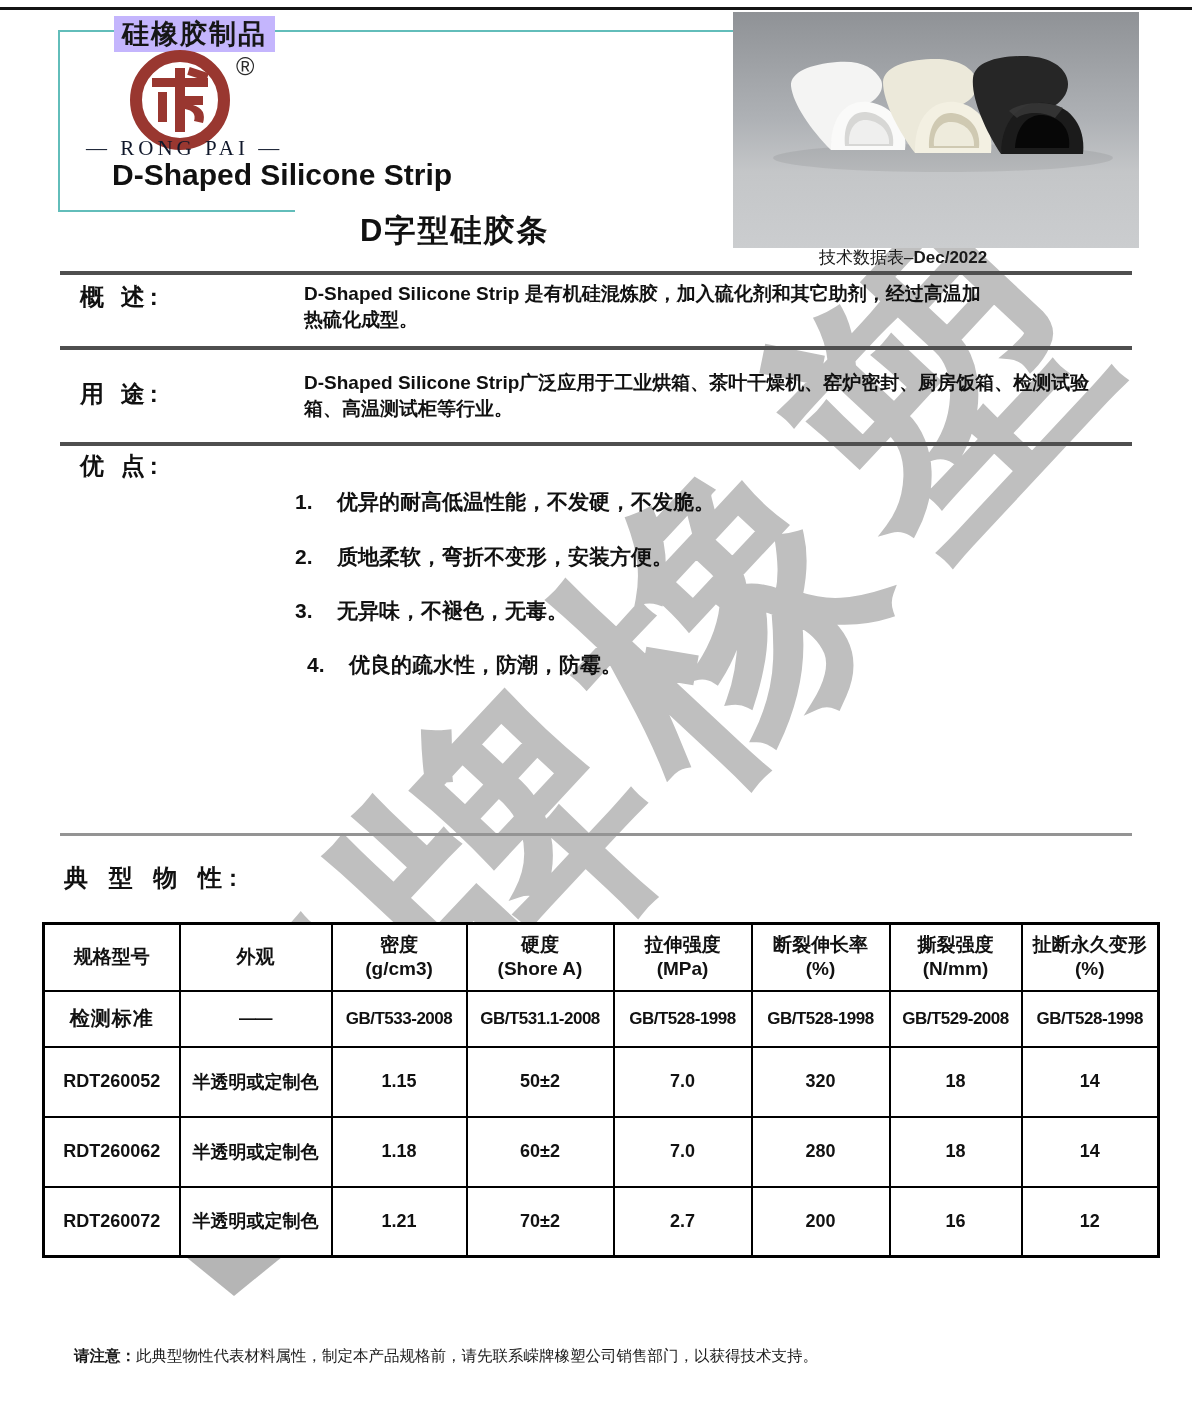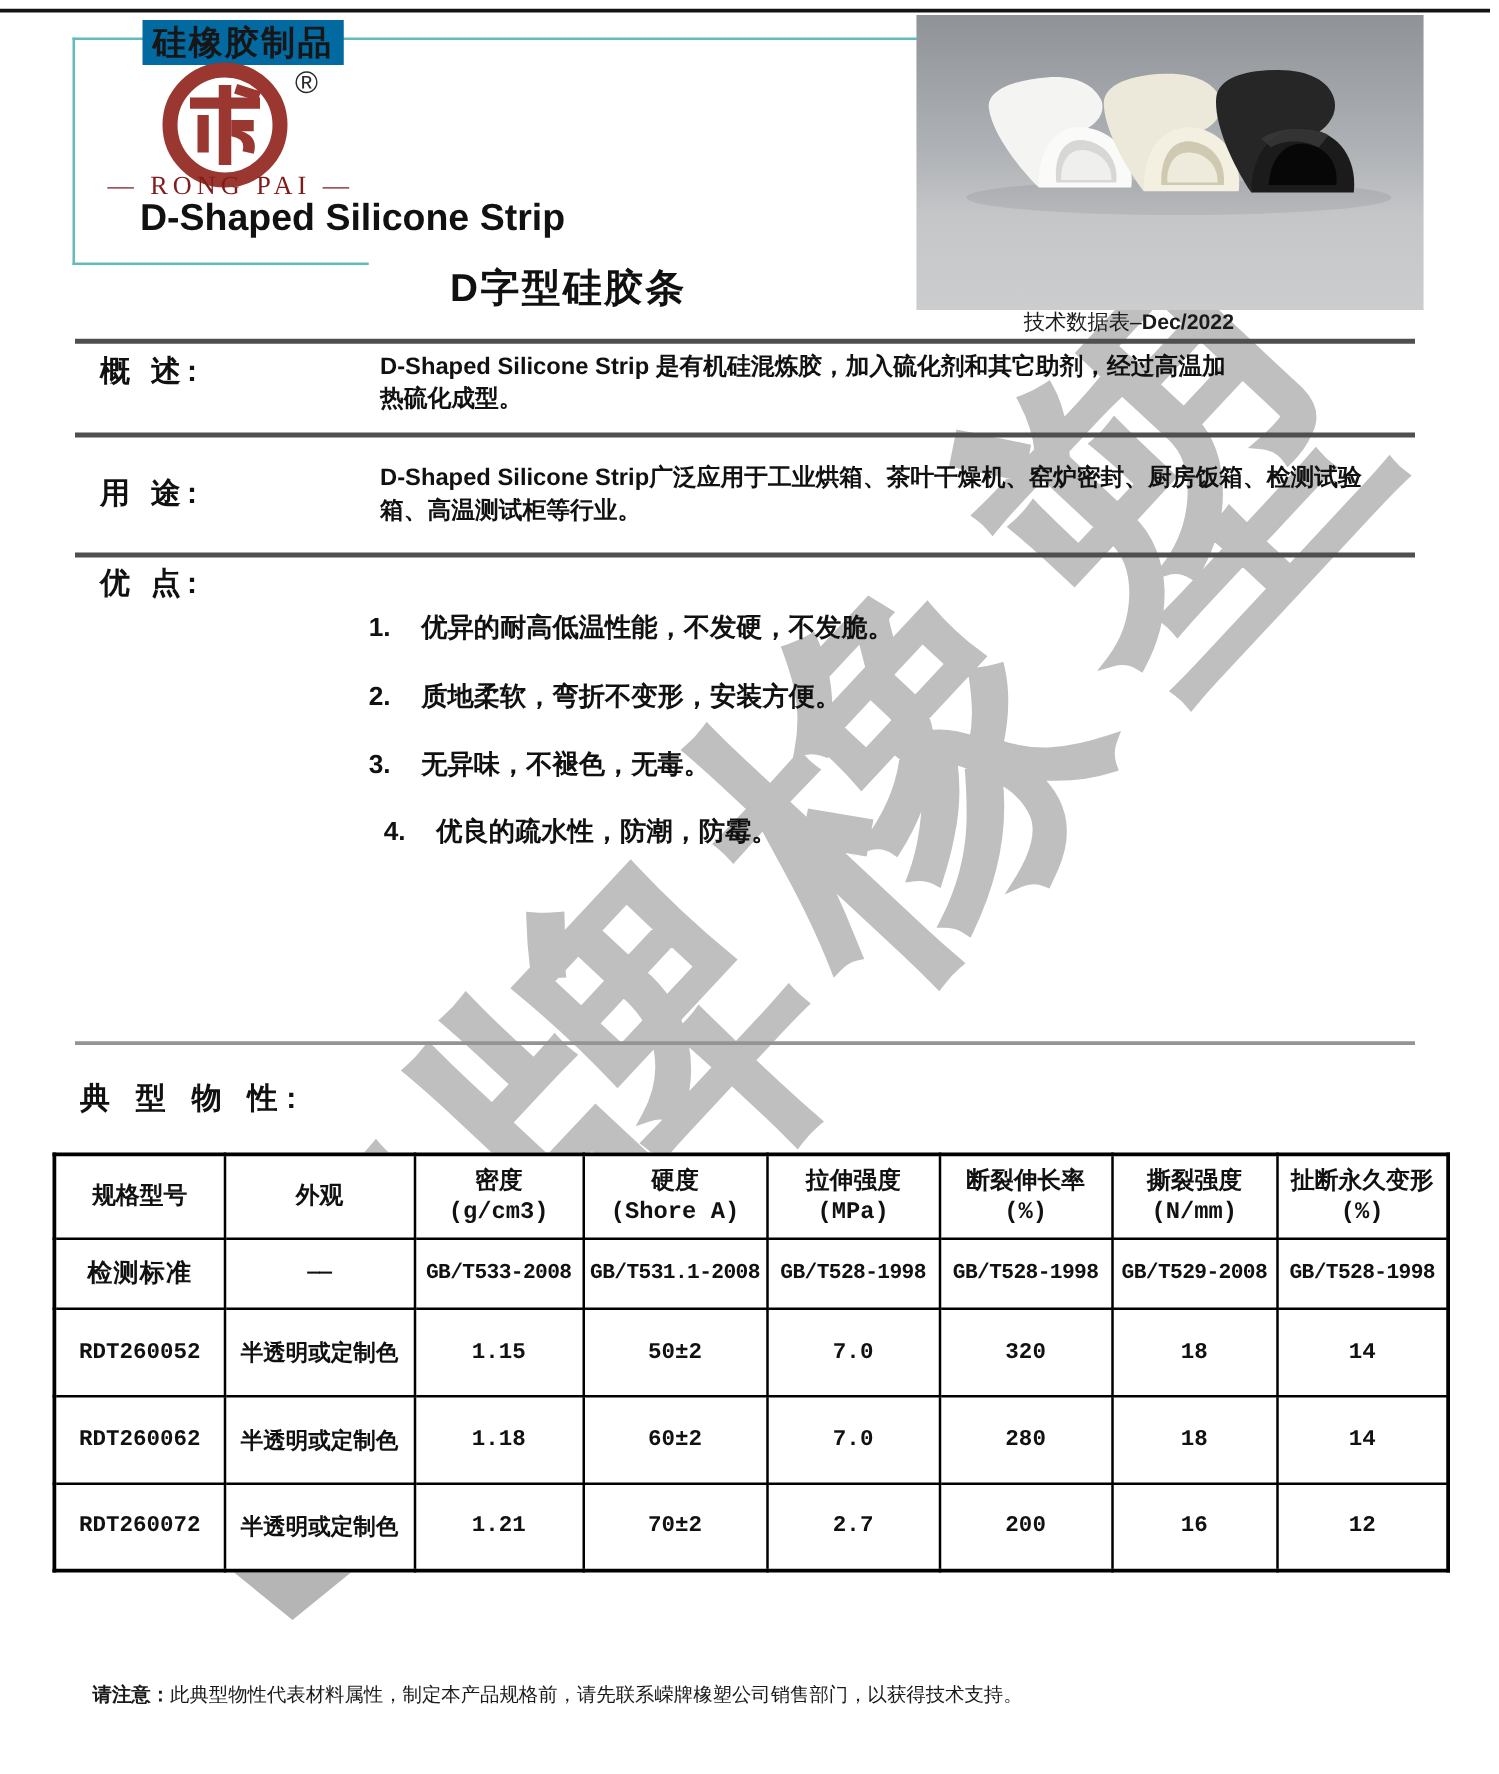--- a/index.html
+++ b/index.html
@@ -25,24 +25,24 @@
   .rule.r1 { top:271px; }
   .rule.r2 { top:346px; }
   .rule.r3 { top:442px; }
   .rule.r4 { top:833px; background:#949494; height:3px; }
 
   
   .logo-box { position:absolute; left:58px; top:30px; width:705px; height:182px;
     border-left:2px solid #62bdba; border-top:2px solid #62bdba; z-index:2; background:transparent; }
   .logo-box-bottom { position:absolute; left:58px; top:210px; width:237px; height:2px; background:#62bdba; z-index:2; }
   .brand-cn { position:absolute; left:54px; top:-16px; font-size:27px; font-weight:600; color:#161616;
-    background:#0369a1; padding:0 8px; letter-spacing:2px; }
+    background:#c4b5fd; padding:0 8px; letter-spacing:2px; }
   .logo-svg { position:absolute; left:68px; top:16px; }
   .reg-mark { position:absolute; left:176px; top:20px; font-size:25px; color:#2a2a2a; font-weight:400; }
-  .brand-en { position:absolute; left:26px; top:104px; font-size:21px; color:#7f1d1d; letter-spacing:4px;
+  .brand-en { position:absolute; left:26px; top:104px; font-size:21px; color:#0f172a; letter-spacing:4px;
     font-family:"Liberation Serif", serif; white-space:nowrap; }
   .title-en { position:absolute; left:52px; top:126px; font-size:30px; font-weight:bold; color:#111; white-space:nowrap; }
 
   .title-cn { position:absolute; left:360px; top:210px; font-size:31px; font-weight:bold; color:#111;
     letter-spacing:2px; z-index:2; }
 
   
   .photo { position:absolute; left:733px; top:12px; width:406px; height:236px; z-index:4; }
 
   .ds-label { position:absolute; left:819px; top:246px; font-size:17px; color:#1a1a1a; z-index:4; white-space:nowrap; }
@@ -63,21 +63,21 @@
 
   .adv-item { position:absolute; left:295px; font-size:21px; font-weight:bold; color:#111; z-index:2; white-space:nowrap; }
   .adv-item .num { display:inline-block; width:42px; }
   .adv-1 { top:488px; } .adv-2 { top:543px; } .adv-3 { top:597px; } .adv-4 { top:651px;margin-left:12px; }
 
   
   .props-table { position:absolute; left:42px; top:922px; width:1115px; border-collapse:collapse;
     table-layout:fixed; z-index:2; background:#ffffff; }
   .props-table td, .props-table th { border:2.5px solid #000; text-align:center; vertical-align:middle;
     background:#ffffff; padding:2px; overflow:hidden; }
-  .props-table { border:3px solid #000;font-family:Liberation Mono, monospace; }
+  .props-table { border:3px solid #000; }
   .props-table th { font-size:19px; font-weight:bold; color:#111; height:67px; line-height:24px; }
   .props-table .std-row td { height:56px; font-size:17px; font-weight:600; letter-spacing:-0.5px; color:#111; }
   .props-table .std-row td:first-child { font-size:20px; font-weight:bold; letter-spacing:1px; }
   .props-table .data-row td { height:70px; font-size:18px; font-weight:bold; color:#111; }
   .props-table .unit { display:block; font-weight:bold; }
 
   
   .note { position:absolute; left:74px; top:1346px; font-size:15.5px; color:#1a1a1a; z-index:2; white-space:nowrap; }
   .note .nlabel { font-weight:bold; }
 </style>

